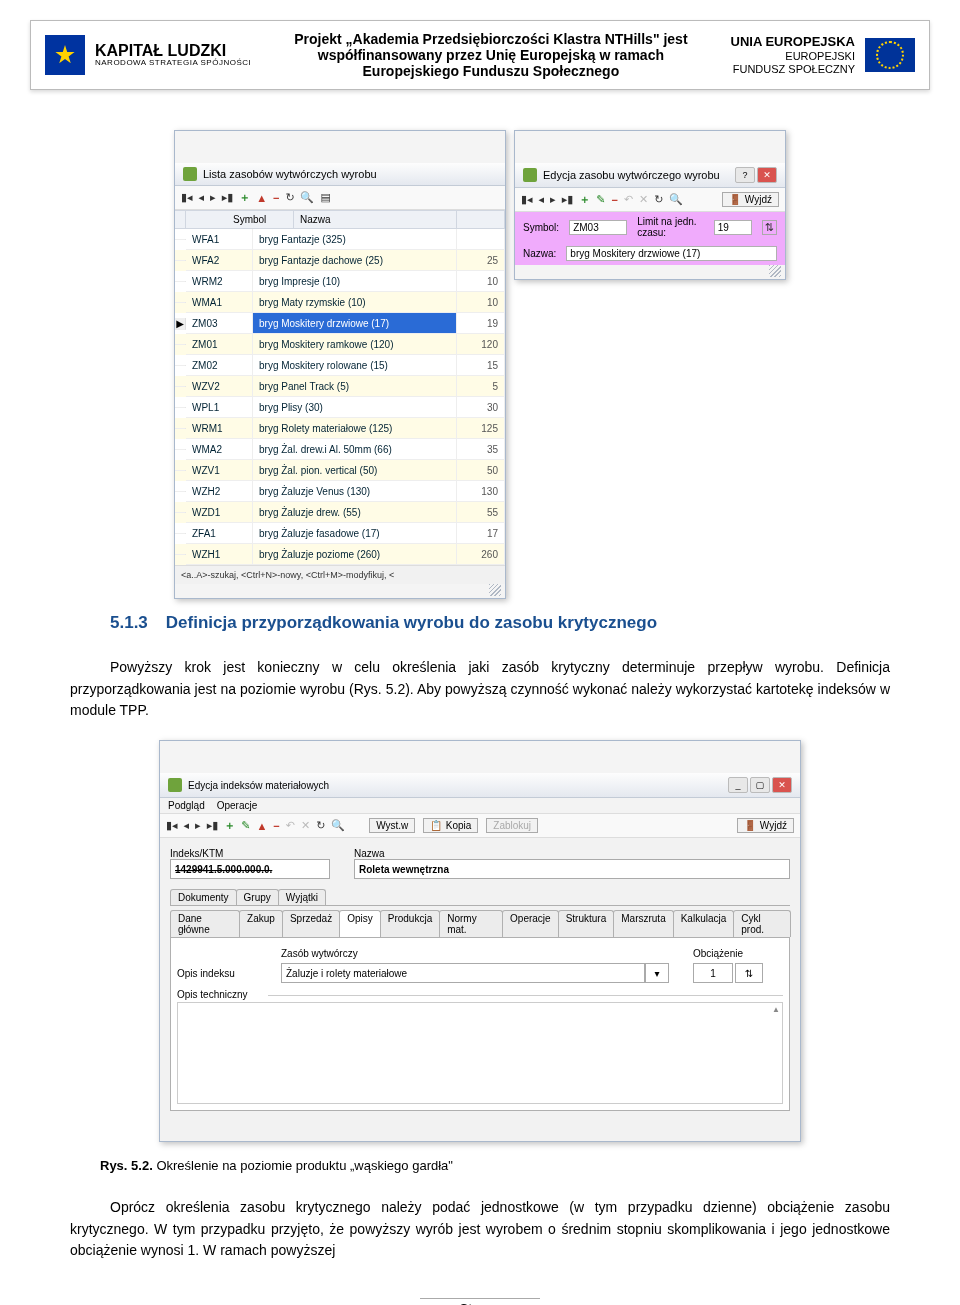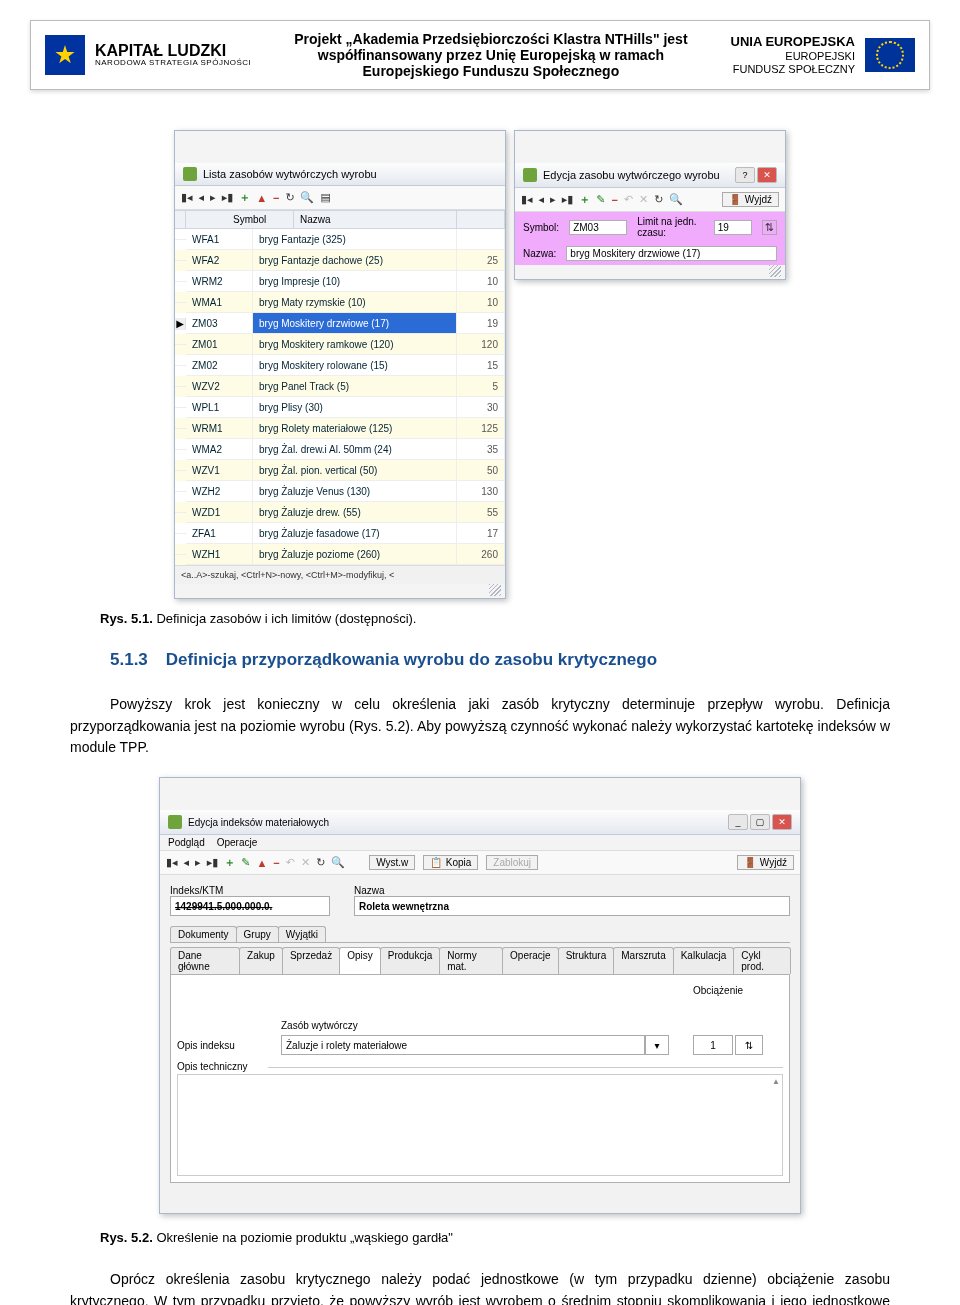--- a/index.html
+++ b/index.html
@@ -285,21 +285,21 @@
             </div>
             <div class="dr">
               <div class="marker"></div>
               <div class="td td-sym">WRM1</div>
               <div class="td td-name">bryg Rolety materiałowe (125)</div>
               <div class="td td-val">125</div>
             </div>
             <div class="dr">
               <div class="marker"></div>
               <div class="td td-sym">WMA2</div>
-              <div class="td td-name">bryg Żal. drew.i Al. 50mm (24)</div>
+              <div class="td td-name">bryg Żal. drew.i Al. 50mm (66)</div>
               <div class="td td-val">35</div>
             </div>
             <div class="dr">
               <div class="marker"></div>
               <div class="td td-sym">WZV1</div>
               <div class="td td-name">bryg Żal. pion. vertical (50)</div>
               <div class="td td-val">50</div>
             </div>
             <div class="dr">
               <div class="marker"></div>
@@ -368,23 +368,20 @@
         <div class="field-row">
           <span>Nazwa:</span>
           <input style="flex: 1 1 0%;" value="bryg Moskitery drzwiowe (17)">
         </div>
         <div class="resize-grip">
             <div class="grip"></div>
           </div>
       </div>
     </div>
 
-    <div class="caption">
-      <span class="cap-strong">Rys. 5.1.</span><span> Definicja zasobów i ich limitów (dostępności).</span>
-    </div>
 
     <div class="section-heading">
       <span>5.1.3</span>
       <span>Definicja przyporządkowania wyrobu do zasobu krytycznego</span>
     </div>
 
     <p class="body-text indent-first">Powyższy krok jest konieczny w celu określenia jaki zasób krytyczny  determinuje przepływ wyrobu. Definicja przyporządkowania jest na poziomie wyrobu (Rys. 5.2).  Aby powyższą czynność wykonać należy wykorzystać kartotekę indeksów w module TPP.</p>
 
     <div class="window2">
       <div class="titlebar">
@@ -454,21 +451,21 @@
             <div class="tab">Normy mat.</div>
             <div class="tab">Operacje</div>
             <div class="tab">Struktura</div>
             <div class="tab">Marszruta</div>
             <div class="tab">Kalkulacja</div>
             <div class="tab">Cykl prod.</div>
           </div>
         <div style="background:#fff; border:1px solid #b0b0b0; border-top:none; padding:6px;">
           <div class="form-pair">
             <div style="flex:0 0 80px;"></div>
-            <div style="flex:1;margin-top:35px;">
+            <div style="flex:1;">
               <span class="form-lbl">Zasób wytwórczy</span>
             </div>
             <div style="flex:0 0 90px;">
               <span class="form-lbl">Obciążenie</span>
             </div>
           </div>
           <div class="form-pair" style="align-items:center;">
             <div style="flex:0 0 80px;">
               <span class="form-lbl">Opis indeksu</span>
             </div>

